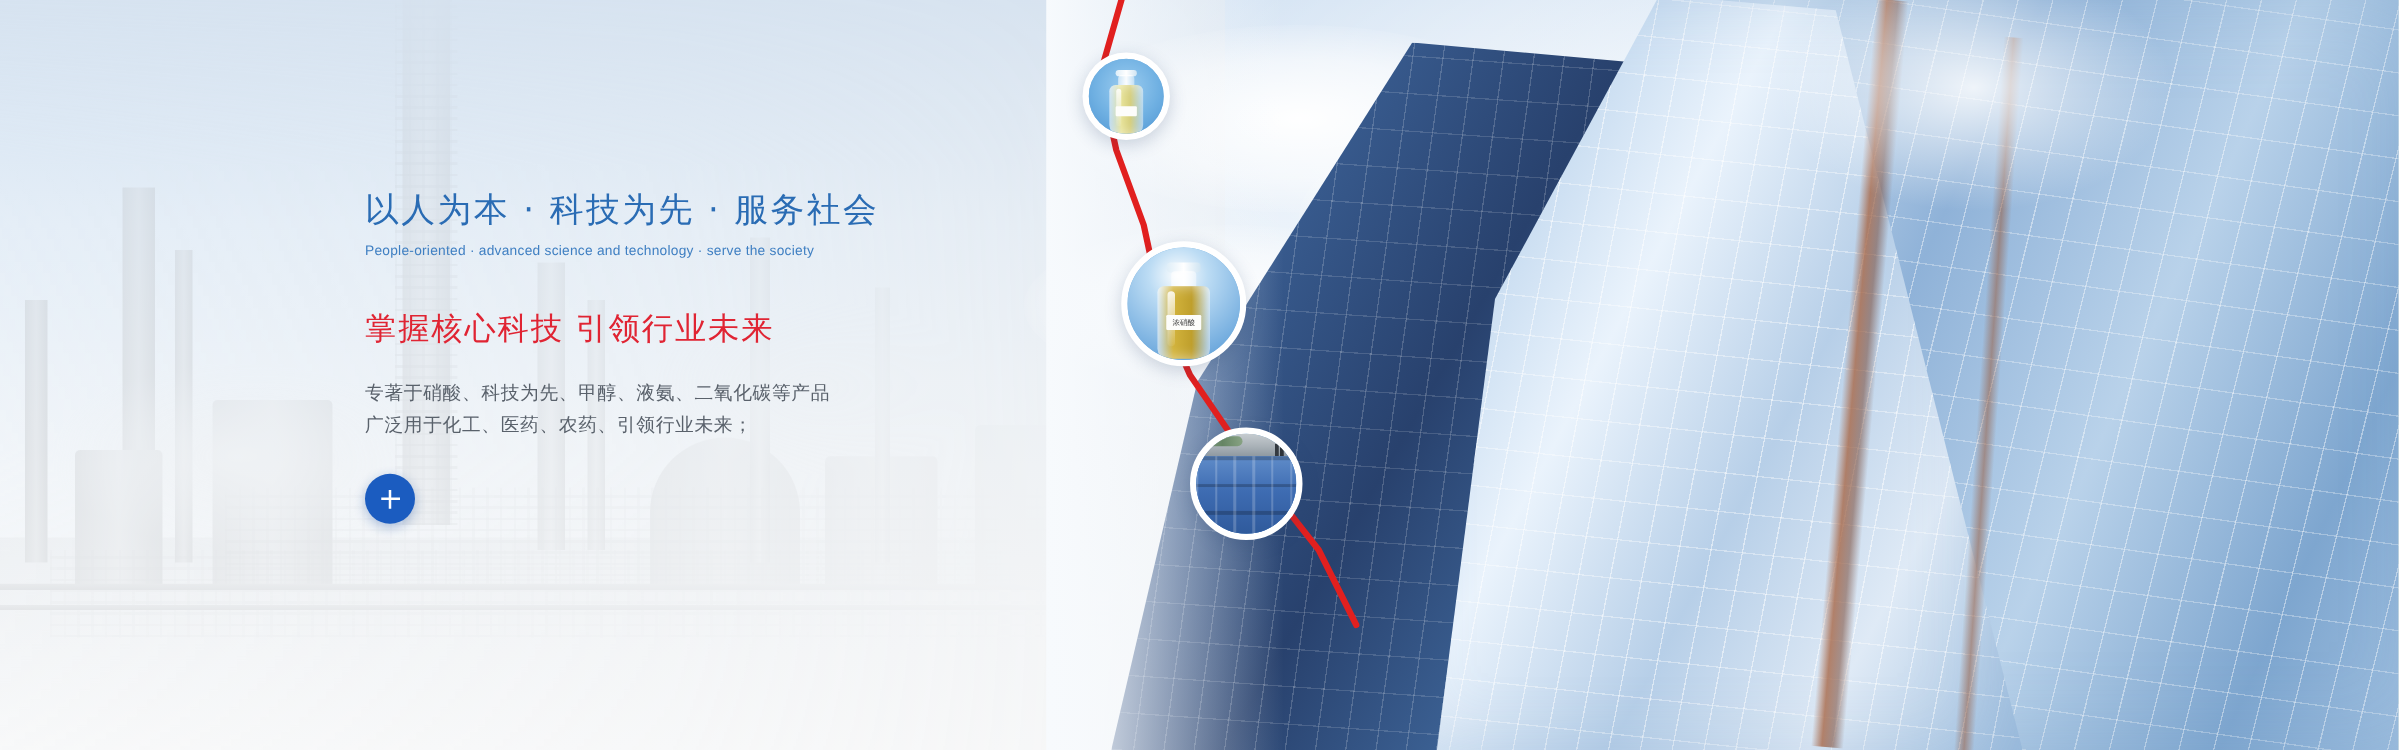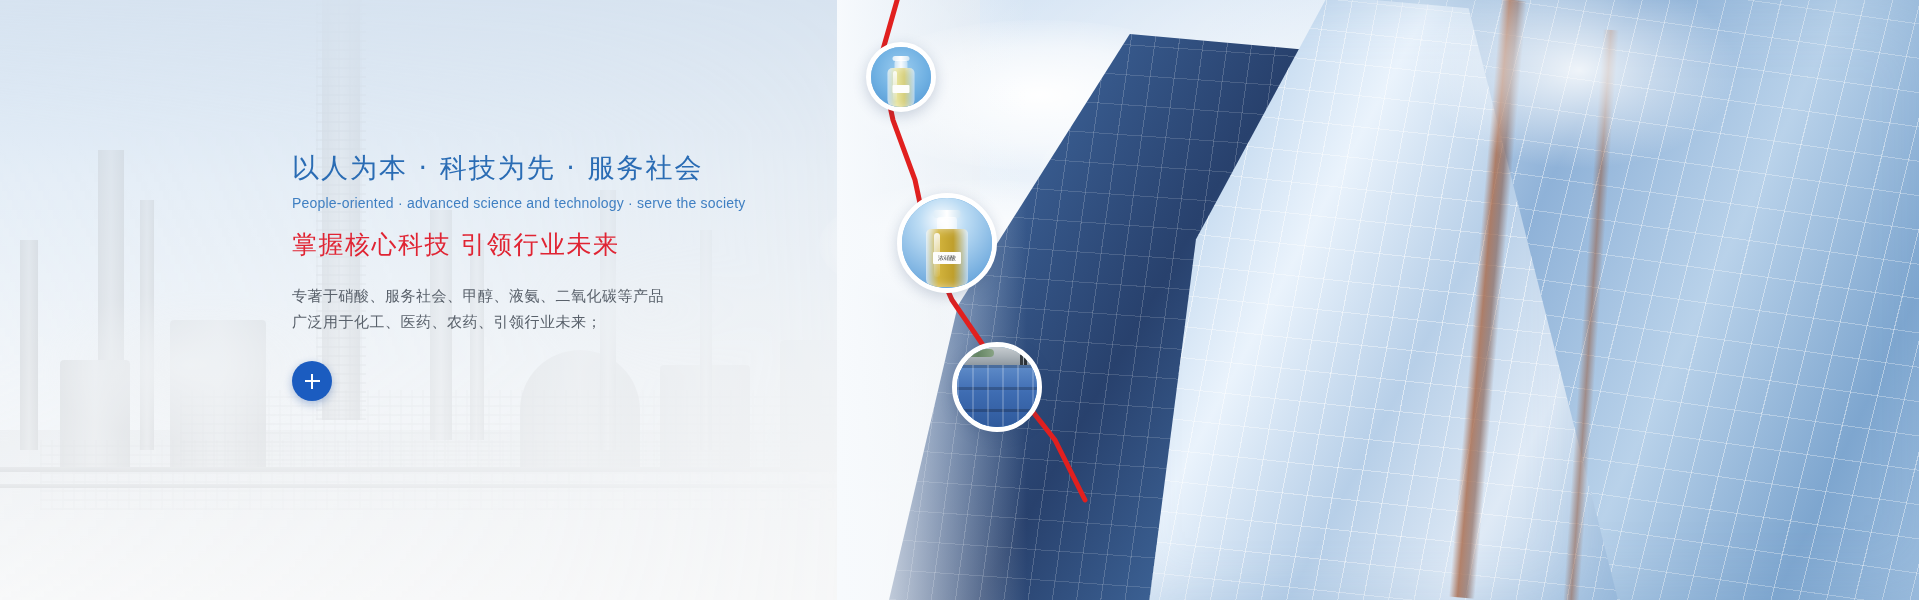--- a/index.html
+++ b/index.html
@@ -171,32 +171,32 @@
 
   .headline {
     font-size:27px;
     letter-spacing:2px;
     color:#2a6cb4;
     font-weight:400;
     white-space:nowrap;
     font-family:"DejaVu Sans","Liberation Sans",sans-serif;
   }
   .subhead {
-    font-size:14px;
+    font-size:11px;
     color:#3f7fc2;
     letter-spacing:0.2px;
     margin-top:9px;
     white-space:nowrap;
     font-family:"Liberation Sans",sans-serif;
   }
   .redline {
     font-size:25px;
     color:#e02433;
     letter-spacing:1.5px;
-    margin-top:17px;
+    margin-top:39px;
     white-space:nowrap;
     font-family:"DejaVu Sans","Liberation Sans",sans-serif;
   }
   .body-copy { margin-top:22px; }
   .body-copy p {
     font-size:15px;
     line-height:26px;
     color:#59616b;
     letter-spacing:0.5px;
     white-space:nowrap;
@@ -311,21 +311,21 @@
 
     <div style="height:150px;"></div>
 
     <div class="headline">以人为本 · 科技为先 · 服务社会</div>
 
     <div class="subhead">People-oriented · advanced science and technology · serve the society</div>
 
     <div class="redline">掌握核心科技 引领行业未来</div>
 
     <div class="body-copy">
-      <p>专著于硝酸、服务社会、甲醇、液氨、二氧化碳等产品</p>
+      <p>专著于硝酸、科技为先、甲醇、液氨、二氧化碳等产品</p>
       <p>广泛用于化工、医药、农药、引领行业未来；</p>
     </div>
 
     <div class="more-btn">
       <span class="plus-h"></span>
       <span class="plus-v"></span>
     </div>
 
   </div>
 

